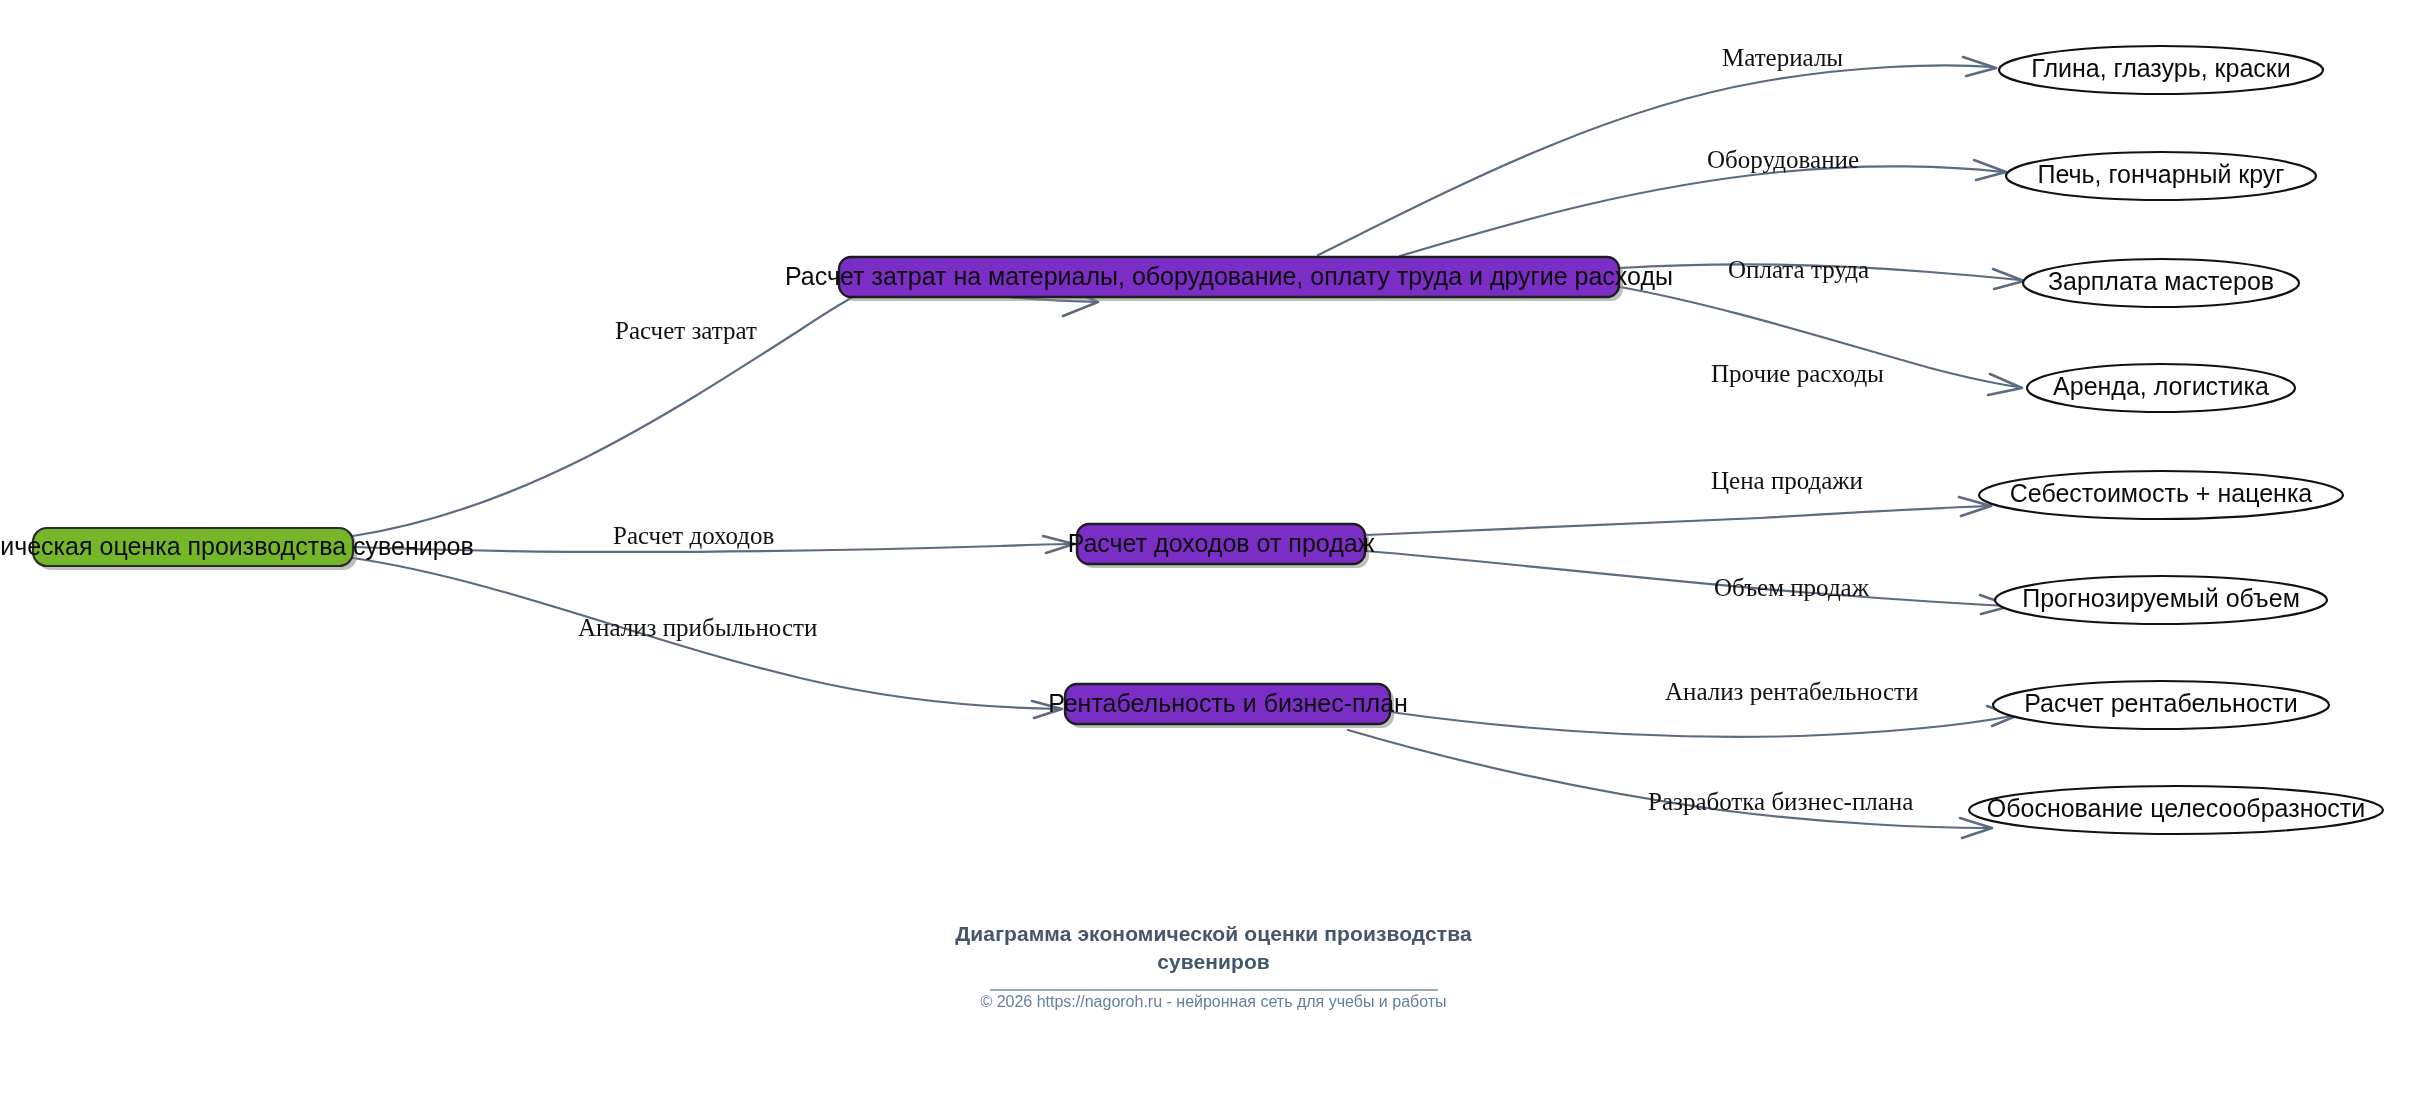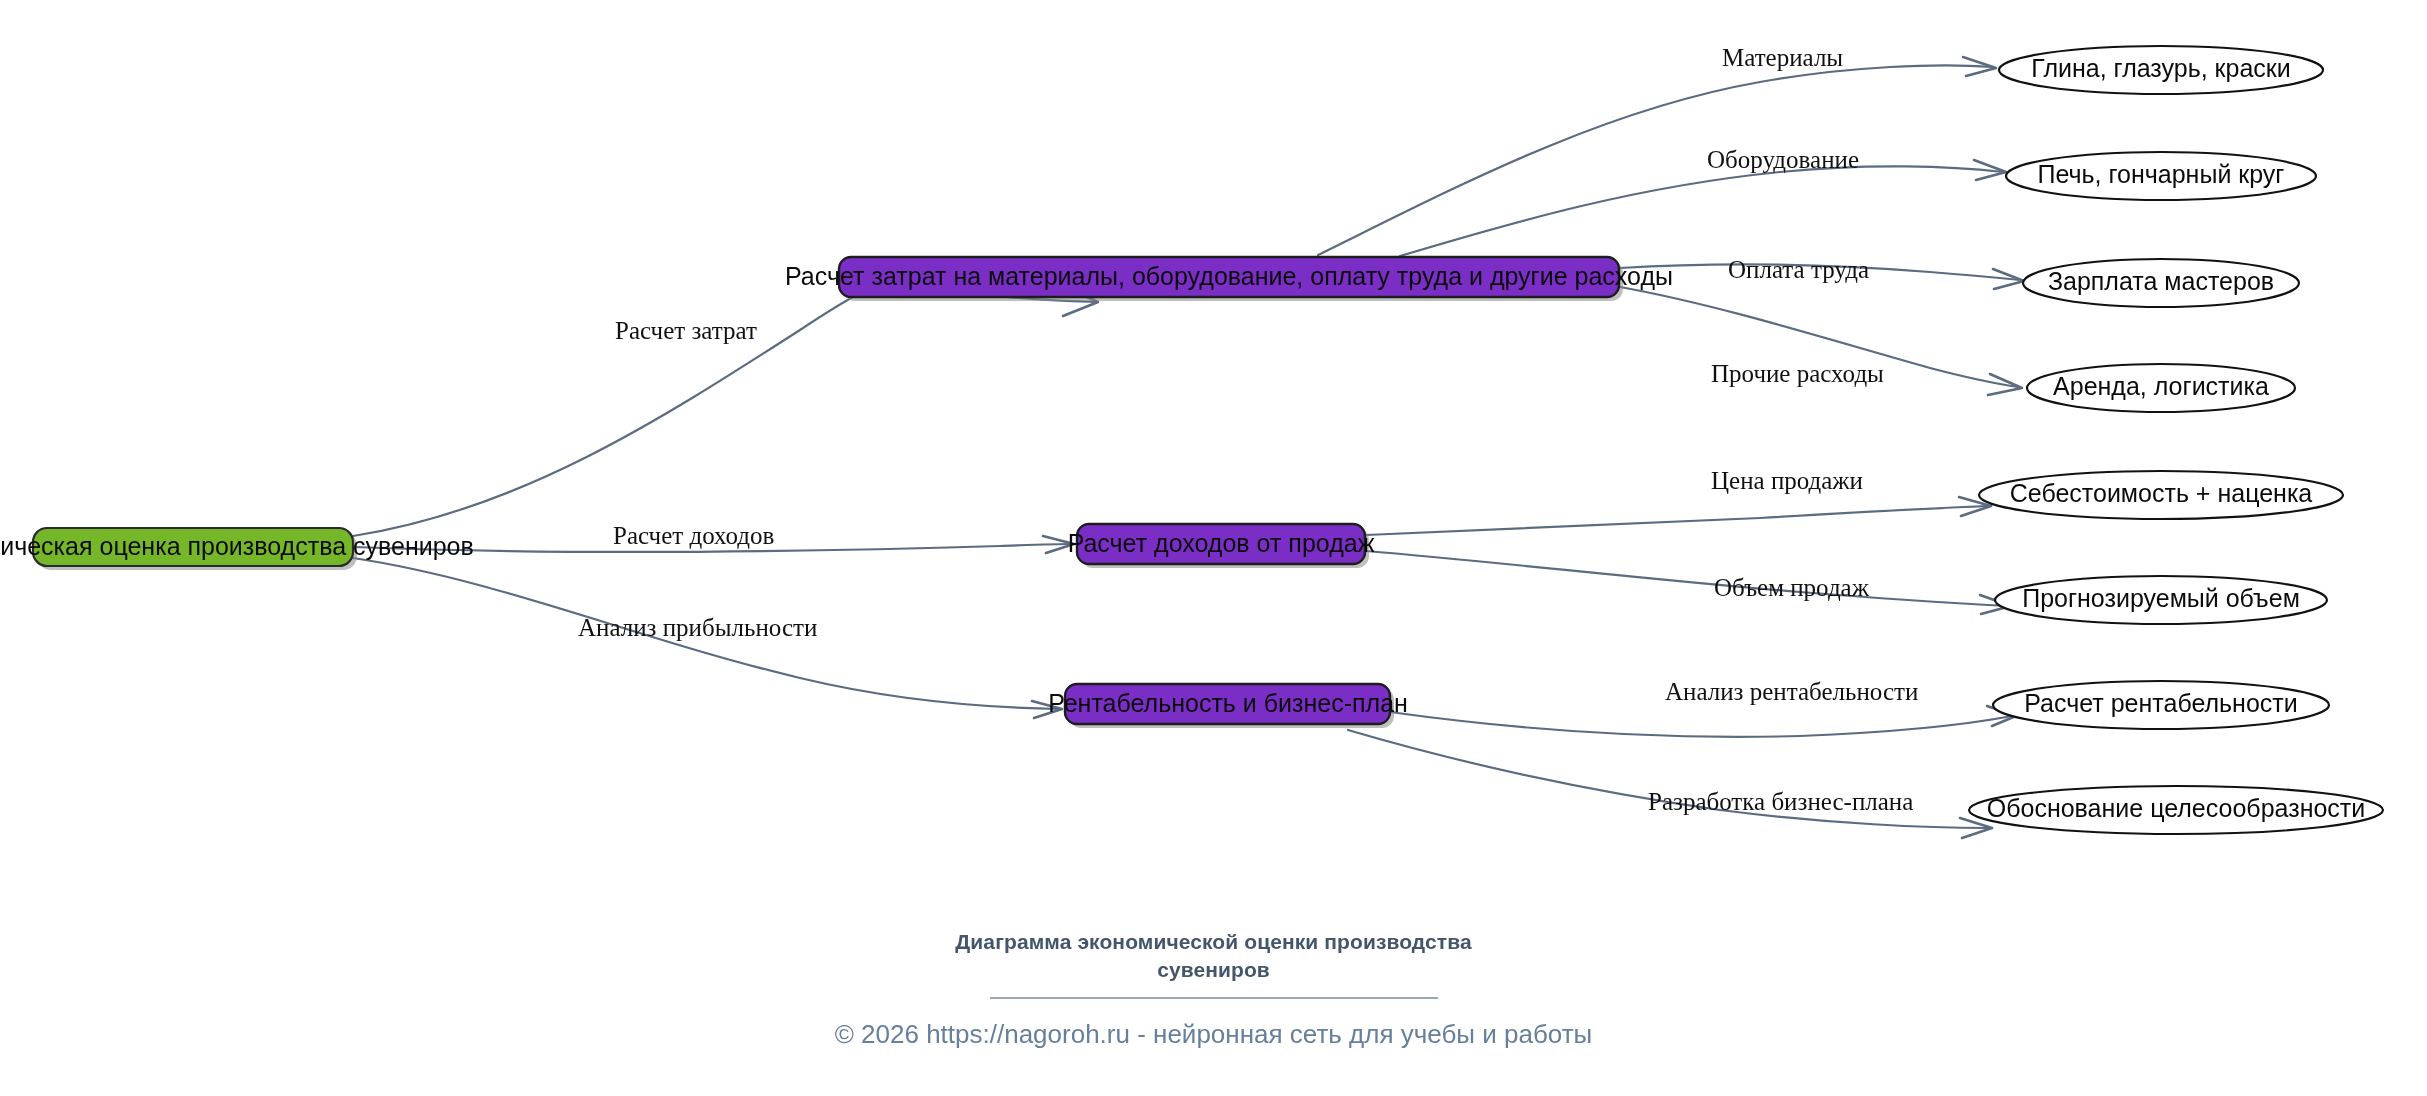--- a/index.html
+++ b/index.html
@@ -96,33 +96,33 @@
     text-align: center;
   }
   #footer-title {
     font-family: "Liberation Sans", sans-serif;
     font-size: 21px;
     font-weight: bold;
     color: #44566b;
     line-height: 1.32;
     letter-spacing: 0.1px;
     max-width: 520px;
-    margin: 8px auto;
+    margin: 0 auto;
   }
   #footer-rule {
     width: 448px;
     height: 0;
     margin: 14px auto 0 auto;
     border-top: 2px solid #9aa7b5;
   }
   #footer-copyright {
     font-family: "Liberation Sans", sans-serif;
-    font-size: 26px;
+    font-size: 16px;
     color: #657f9c;
-    margin-top: 20px;
+    margin-top: 2px;
   }
 </style>
 </head>
 <body>
 
 <div id="diagram-root">
 
   <svg id="mindmap-svg" viewBox="0 0 2427 1096" xmlns="http://www.w3.org/2000/svg">
 
     <g>

